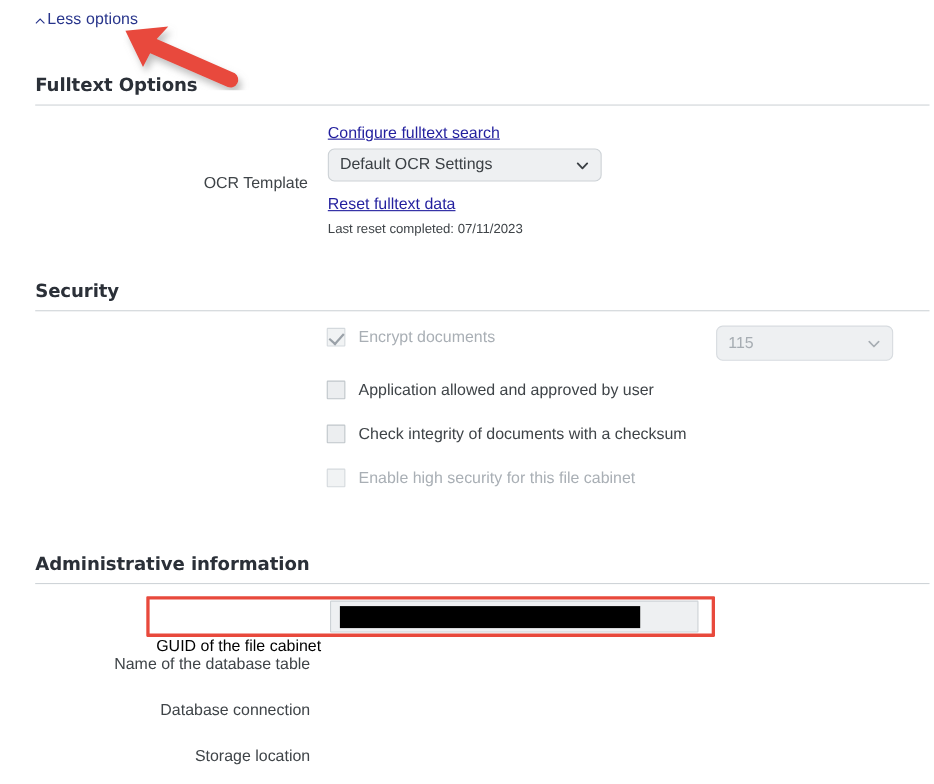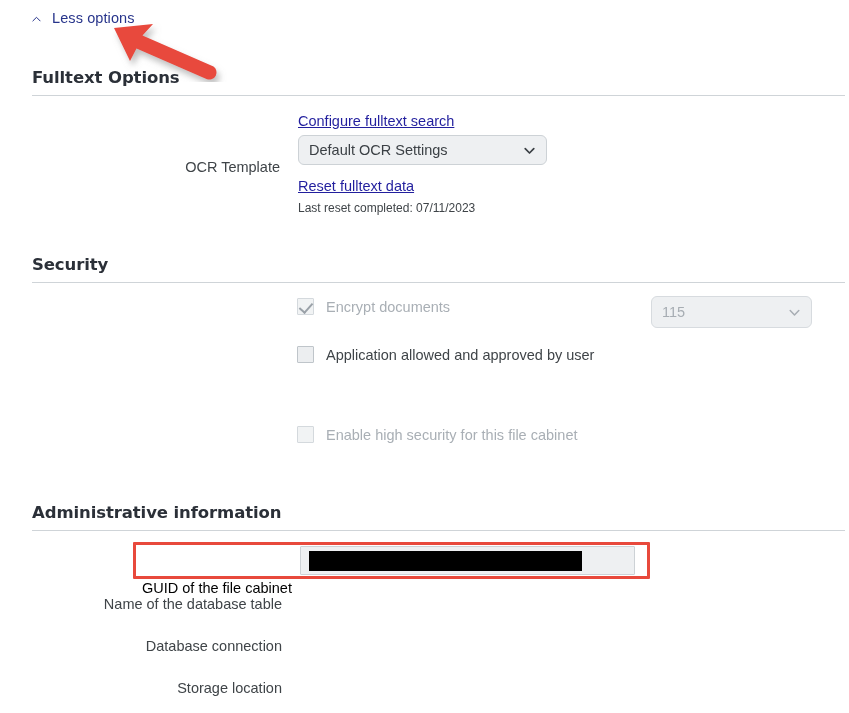--- a/index.html
+++ b/index.html
@@ -22,21 +22,21 @@
     inset: 0;
   }
 
   
   .less-options {
     position: absolute;
     left: 32px;
     top: 10px;
     display: flex;
     align-items: center;
-    gap: 11px;
+    gap: 2px;
     cursor: pointer;
     text-decoration: none;
   }
   .caret-up {
     display: inline-block;
     width: 9px;
     height: 9px;
     position: relative;
     top: 1px;
   }
@@ -280,20 +280,24 @@
         <path d="M2.2 4.6 L6.5 9 L10.8 4.6" fill="none" stroke="#a7adb3" stroke-width="1.5" stroke-linecap="round" stroke-linejoin="round"></path>
       </svg>
     </span>
   </div>
 
   <div class="cb-row" style="left:297px; top:346px;">
     <span class="cb"></span>
     <span class="cb-label">Application allowed and approved by user</span>
   </div>
 
+  <div class="cb-row" style="left:297px; top:386px;">
+    <span class="cb"></span>
+    <span class="cb-label">Check integrity of documents with a checksum</span>
+  </div>
 
   <div class="cb-row dim" style="left:297px; top:426px;">
     <span class="cb dim"></span>
     <span class="cb-label">Enable high security for this file cabinet</span>
   </div>
 
   <div class="section-title" style="top:503px;">Administrative information</div>
   <div class="section-rule" style="top:530px;"></div>
 
   <div class="guid-highlight"></div>

